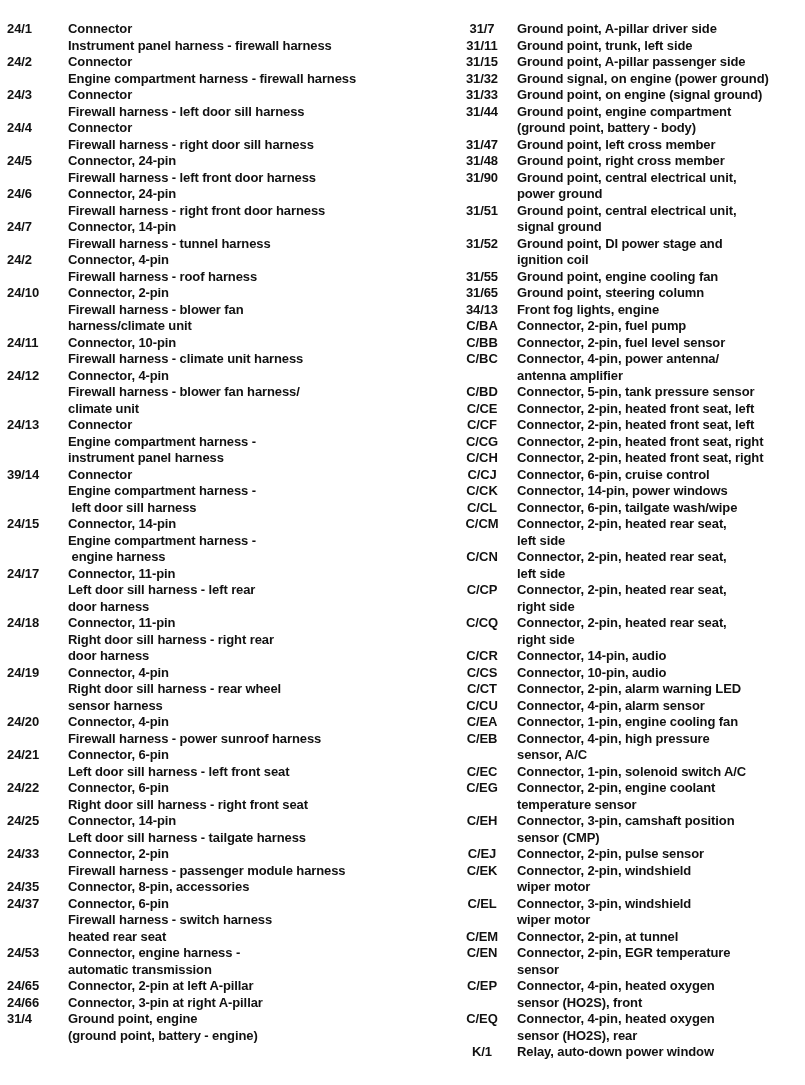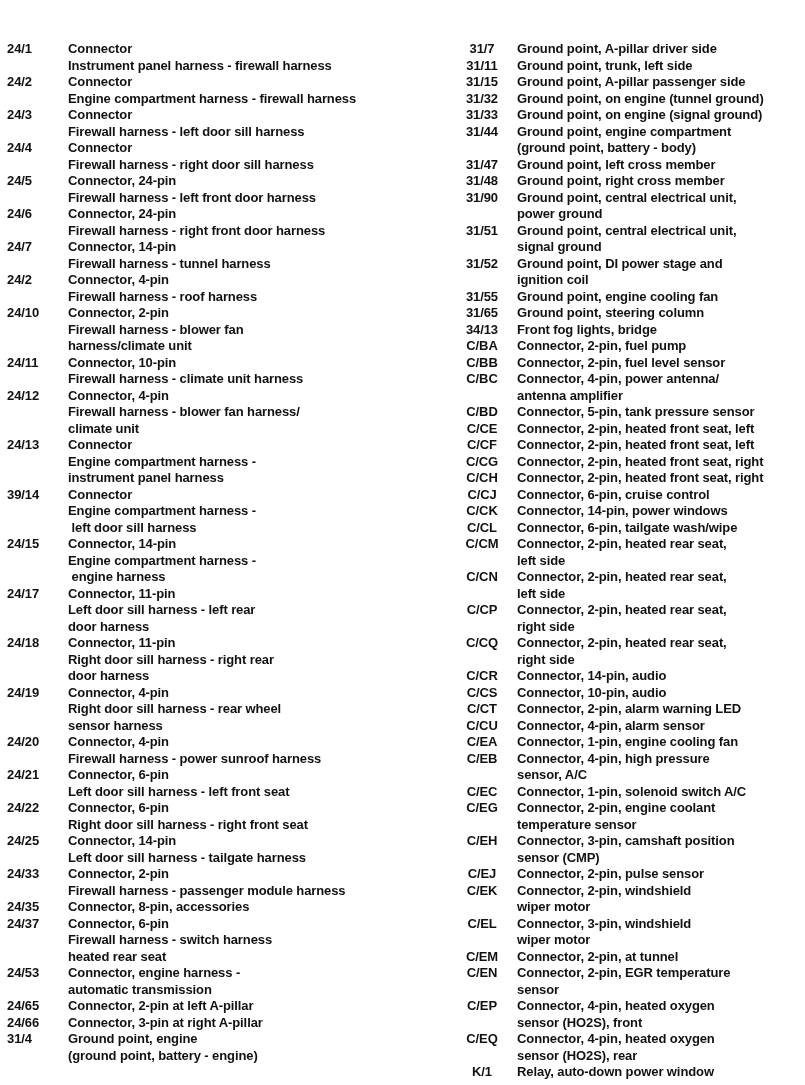--- a/index.html
+++ b/index.html
@@ -12,21 +12,21 @@
     position: relative;
     width: 805px; height: 1085px;
     background: #ffffff;
     font-family: "Liberation Sans", sans-serif;
     font-weight: 700;
     font-size: 13px;
     line-height: 16.5px;
     letter-spacing: -0.1px;
     color: #111111;
   }
-  .col { position: absolute; top: 21px; margin-top: 20px; }
+  .col { position: absolute; top: 21px; }
   .col-left  { left: 7px;   width: 438px; }
   .col-right { left: 447px; width: 358px; }
   .entry { display: flex; align-items: flex-start; }
   .code { flex: 0 0 auto; white-space: pre; }
   .col-left  .code { width: 61px; }
   .col-right .code { width: 70px; text-align: center; }
   .desc { white-space: pre; flex: 1 1 auto; }
 </style>
 </head>
 <body>
@@ -188,21 +188,21 @@
       <div class="entry">
     <span class="code">31/11</span>
     <span class="desc">Ground point, trunk, left side</span>
   </div>
       <div class="entry">
     <span class="code">31/15</span>
     <span class="desc">Ground point, A-pillar passenger side</span>
   </div>
       <div class="entry">
     <span class="code">31/32</span>
-    <span class="desc">Ground point, on engine (tunnel ground)</span>
+    <span class="desc">Ground signal, on engine (power ground)</span>
   </div>
       <div class="entry">
     <span class="code">31/33</span>
     <span class="desc">Ground point, on engine (signal ground)</span>
   </div>
       <div class="entry">
     <span class="code">31/44</span>
     <span class="desc">Ground point, engine compartment
 (ground point, battery - body)</span>
   </div>
@@ -232,21 +232,21 @@
       <div class="entry">
     <span class="code">31/55</span>
     <span class="desc">Ground point, engine cooling fan</span>
   </div>
       <div class="entry">
     <span class="code">31/65</span>
     <span class="desc">Ground point, steering column</span>
   </div>
       <div class="entry">
     <span class="code">34/13</span>
-    <span class="desc">Front fog lights, bridge</span>
+    <span class="desc">Front fog lights, engine</span>
   </div>
       <div class="entry">
     <span class="code">C/BA</span>
     <span class="desc">Connector, 2-pin, fuel pump</span>
   </div>
       <div class="entry">
     <span class="code">C/BB</span>
     <span class="desc">Connector, 2-pin, fuel level sensor</span>
   </div>
       <div class="entry">

